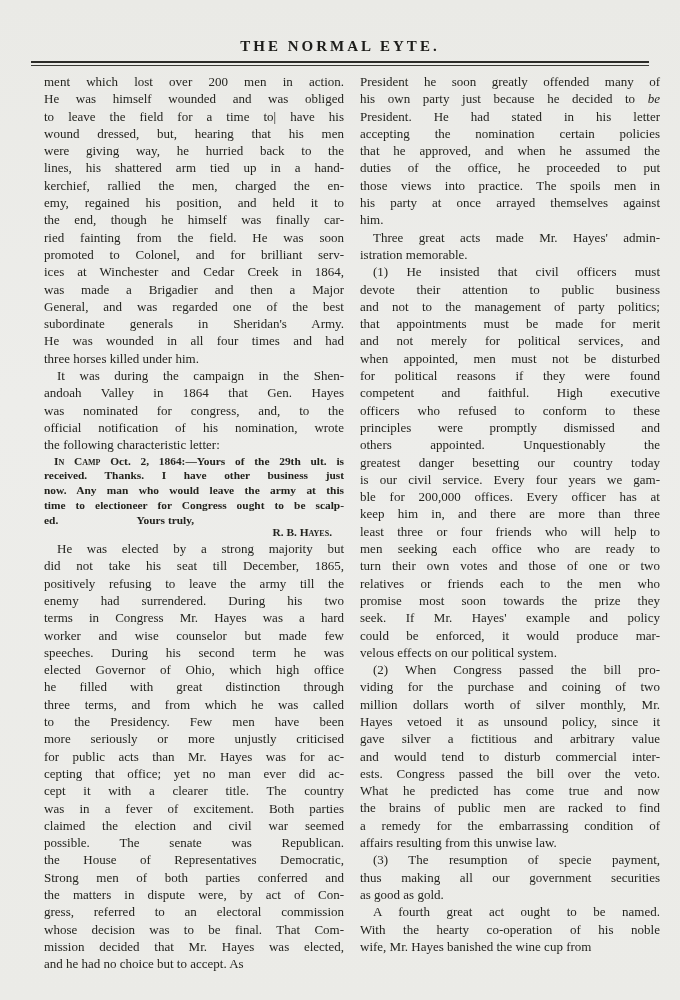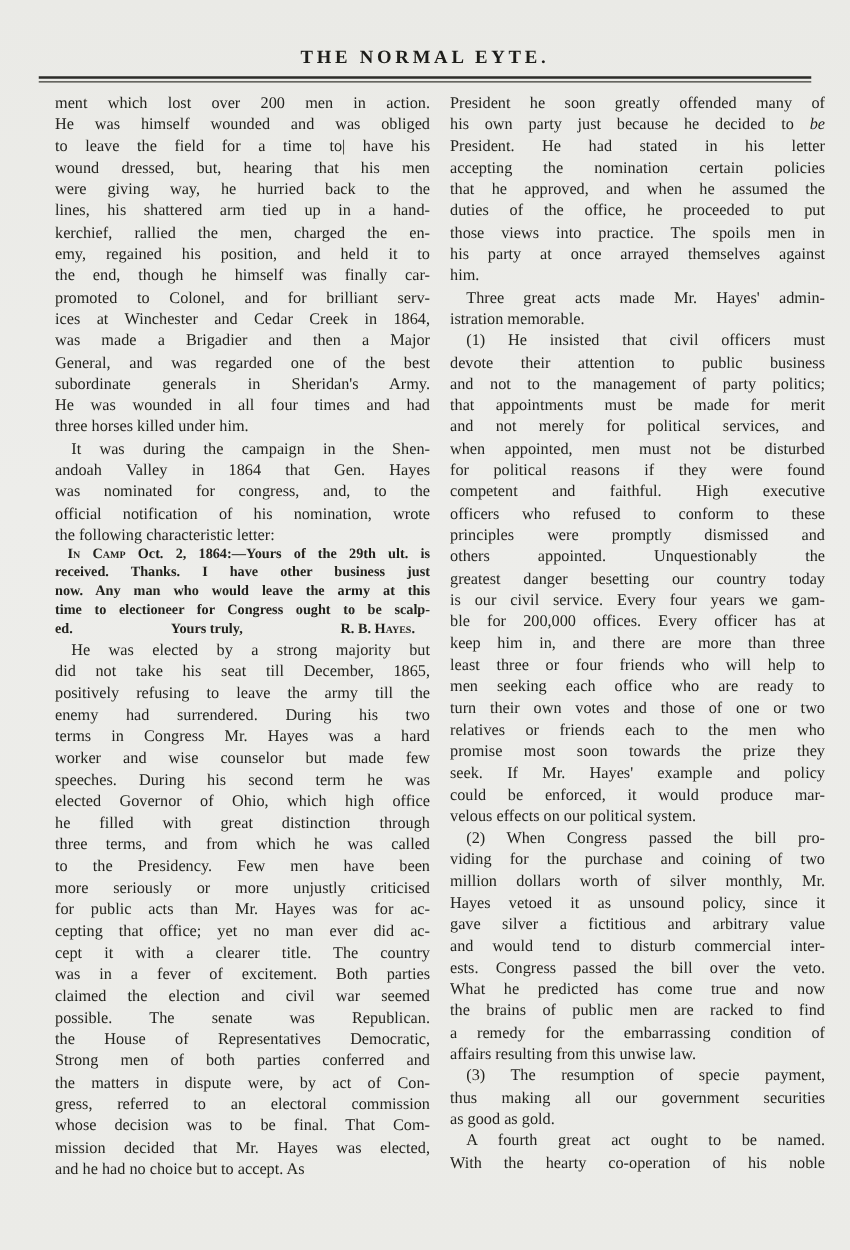--- a/index.html
+++ b/index.html
@@ -68,21 +68,21 @@
     text-align-last: justify;
     color: #23231e;
   }
   .letter .line.indent { text-indent: 10px; }
   .letter .line.signoff {
     display: flex;
     justify-content: space-between;
     text-align-last: left;
     padding-right: 12px;
   }
-  .sc { font-variant: small-caps; }
+  .sc { font-variant: small-caps; margin-top: 12px; }
   .italic { font-style: italic; }
 </style>
 </head>
 <body>
 
 <div class="page">
   <div class="masthead">THE NORMAL EYTE.</div>
   <div class="rule-wrap">
     <div class="rule-thick"></div>
     <div class="rule-thin"></div>
@@ -92,20 +92,21 @@
         <div class="block para">
           <div class="line">ment which lost over 200 men in action.</div>
           <div class="line">He was himself wounded and was obliged</div>
           <div class="line">to leave the field for a time to| have his</div>
           <div class="line">wound dressed, but, hearing that his men</div>
           <div class="line">were giving way, he hurried back to the</div>
           <div class="line">lines, his shattered arm tied up in a hand-</div>
           <div class="line">kerchief, rallied the men, charged the en-</div>
           <div class="line">emy, regained his position, and held it to</div>
           <div class="line">the end, though he himself was finally car-</div>
+          <div class="line">ried fainting from the field. He was soon</div>
           <div class="line">promoted to Colonel, and for brilliant serv-</div>
           <div class="line">ices at Winchester and Cedar Creek in 1864,</div>
           <div class="line">was made a Brigadier and then a Major</div>
           <div class="line">General, and was regarded one of the best</div>
           <div class="line">subordinate generals in Sheridan's Army.</div>
           <div class="line">He was wounded in all four times and had</div>
           <div class="line last">three horses killed under him.</div>
         </div>
         <div class="block para">
           <div class="line indent">It was during the campaign in the Shen-</div>
@@ -208,16 +209,17 @@
           <div class="line last">affairs resulting from this unwise law.</div>
         </div>
         <div class="block para">
           <div class="line indent">(3) The resumption of specie payment,</div>
           <div class="line">thus making all our government securities</div>
           <div class="line last">as good as gold.</div>
         </div>
         <div class="block para">
           <div class="line indent">A fourth great act ought to be named.</div>
           <div class="line">With the hearty co-operation of his noble</div>
+          <div class="line last">wife, Mr. Hayes banished the wine cup from</div>
         </div>
       </div>
   </div>
 </div>
 
 </body></html>

